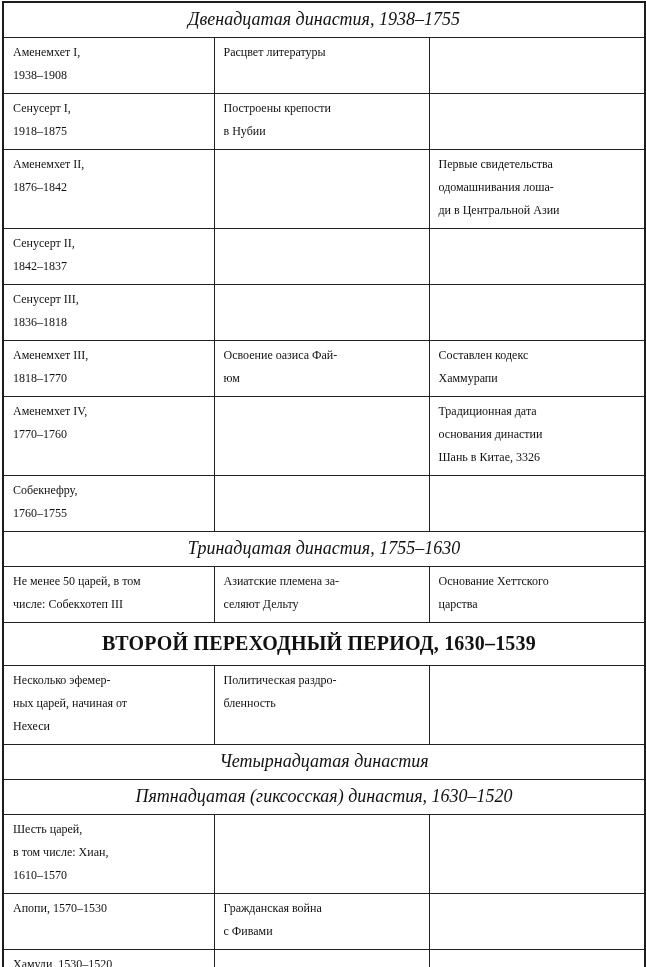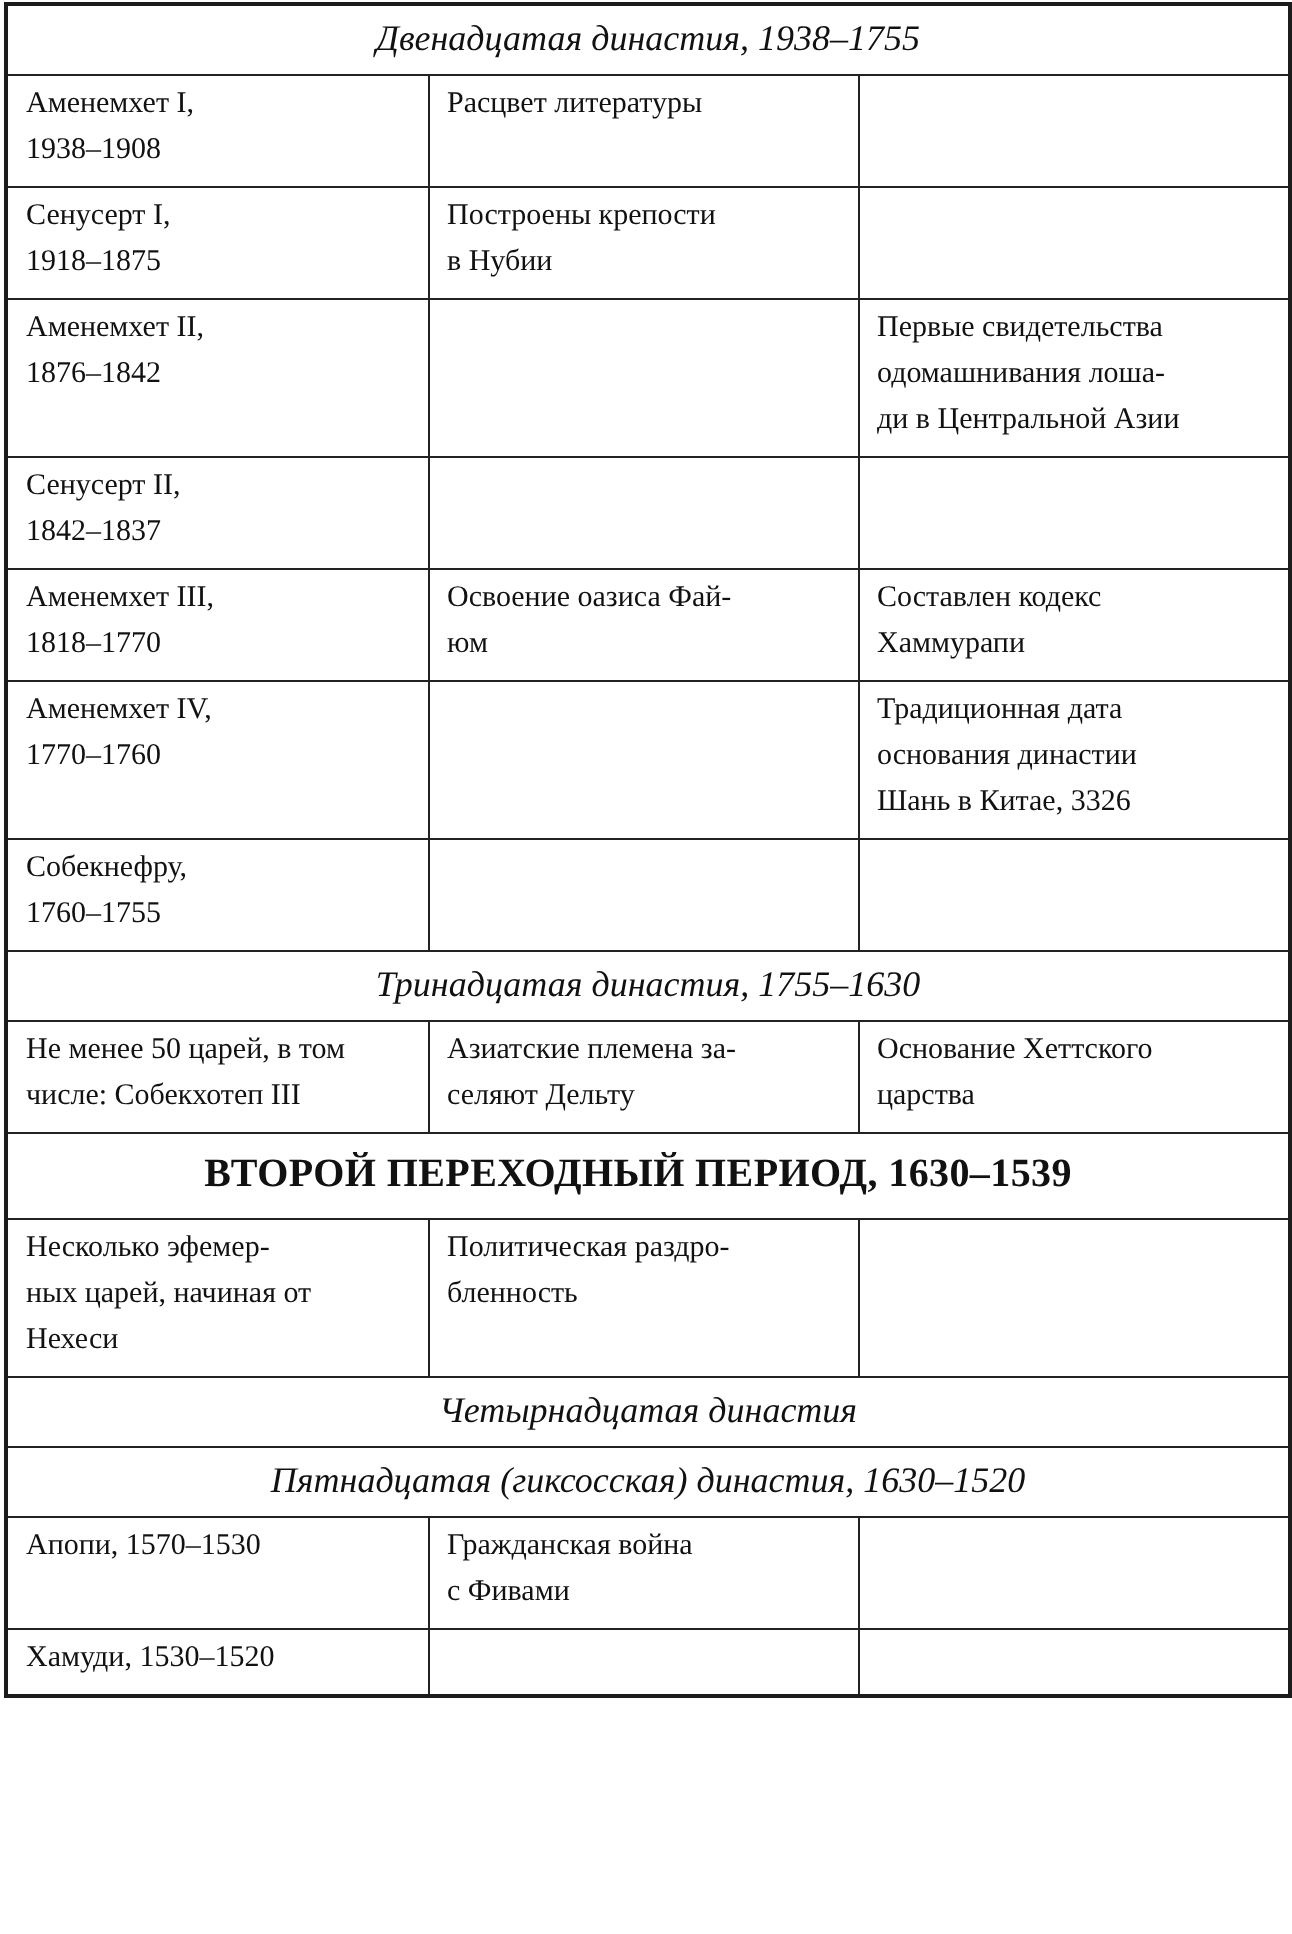--- a/index.html
+++ b/index.html
@@ -23,21 +23,21 @@
   table.dynasty-table {
     border-collapse: collapse;
     table-layout: fixed;
     width: 642px;
     border: 2px solid #1c1c1c;
   }
   table.dynasty-table td {
     border: 1px solid #222222;
     vertical-align: top;
     padding: 3px 8px 6px 9px;
-    font-size: 15px;
+    font-size: 12px;
     line-height: 23px;
     white-space: pre-line;
     overflow: hidden;
   }
   table.dynasty-table td.section {
     text-align: center;
     vertical-align: middle;
     white-space: normal;
     padding: 5px 6px 6px 6px;
   }
@@ -88,20 +88,26 @@
 одомашнивания лоша-
 ди в Центральной Азии</td>
         </tr>
         <tr>
           <td>Сенусерт II,
 1842–1837</td>
           <td></td>
           <td></td>
         </tr>
         <tr>
+          <td>Сенусерт III,
+1836–1818</td>
+          <td></td>
+          <td></td>
+        </tr>
+        <tr>
           <td>Аменемхет III,
 1818–1770</td>
           <td>Освоение оазиса Фай-
 юм</td>
           <td>Составлен кодекс
 Хаммурапи</td>
         </tr>
         <tr>
           <td>Аменемхет IV,
 1770–1760</td>
@@ -138,20 +144,27 @@
 бленность</td>
           <td></td>
         </tr>
         <tr>
           <td colspan="3" class="section italic">Четырнадцатая династия</td>
         </tr>
         <tr>
           <td colspan="3" class="section italic">Пятнадцатая (гиксосская) династия, 1630–1520</td>
         </tr>
         <tr>
+          <td>Шесть царей,
+в том числе: Хиан,
+1610–1570</td>
+          <td></td>
+          <td></td>
+        </tr>
+        <tr>
           <td>Апопи, 1570–1530</td>
           <td>Гражданская война
 с Фивами</td>
           <td></td>
         </tr>
         <tr>
           <td>Хамуди, 1530–1520</td>
           <td></td>
           <td></td>
         </tr>

